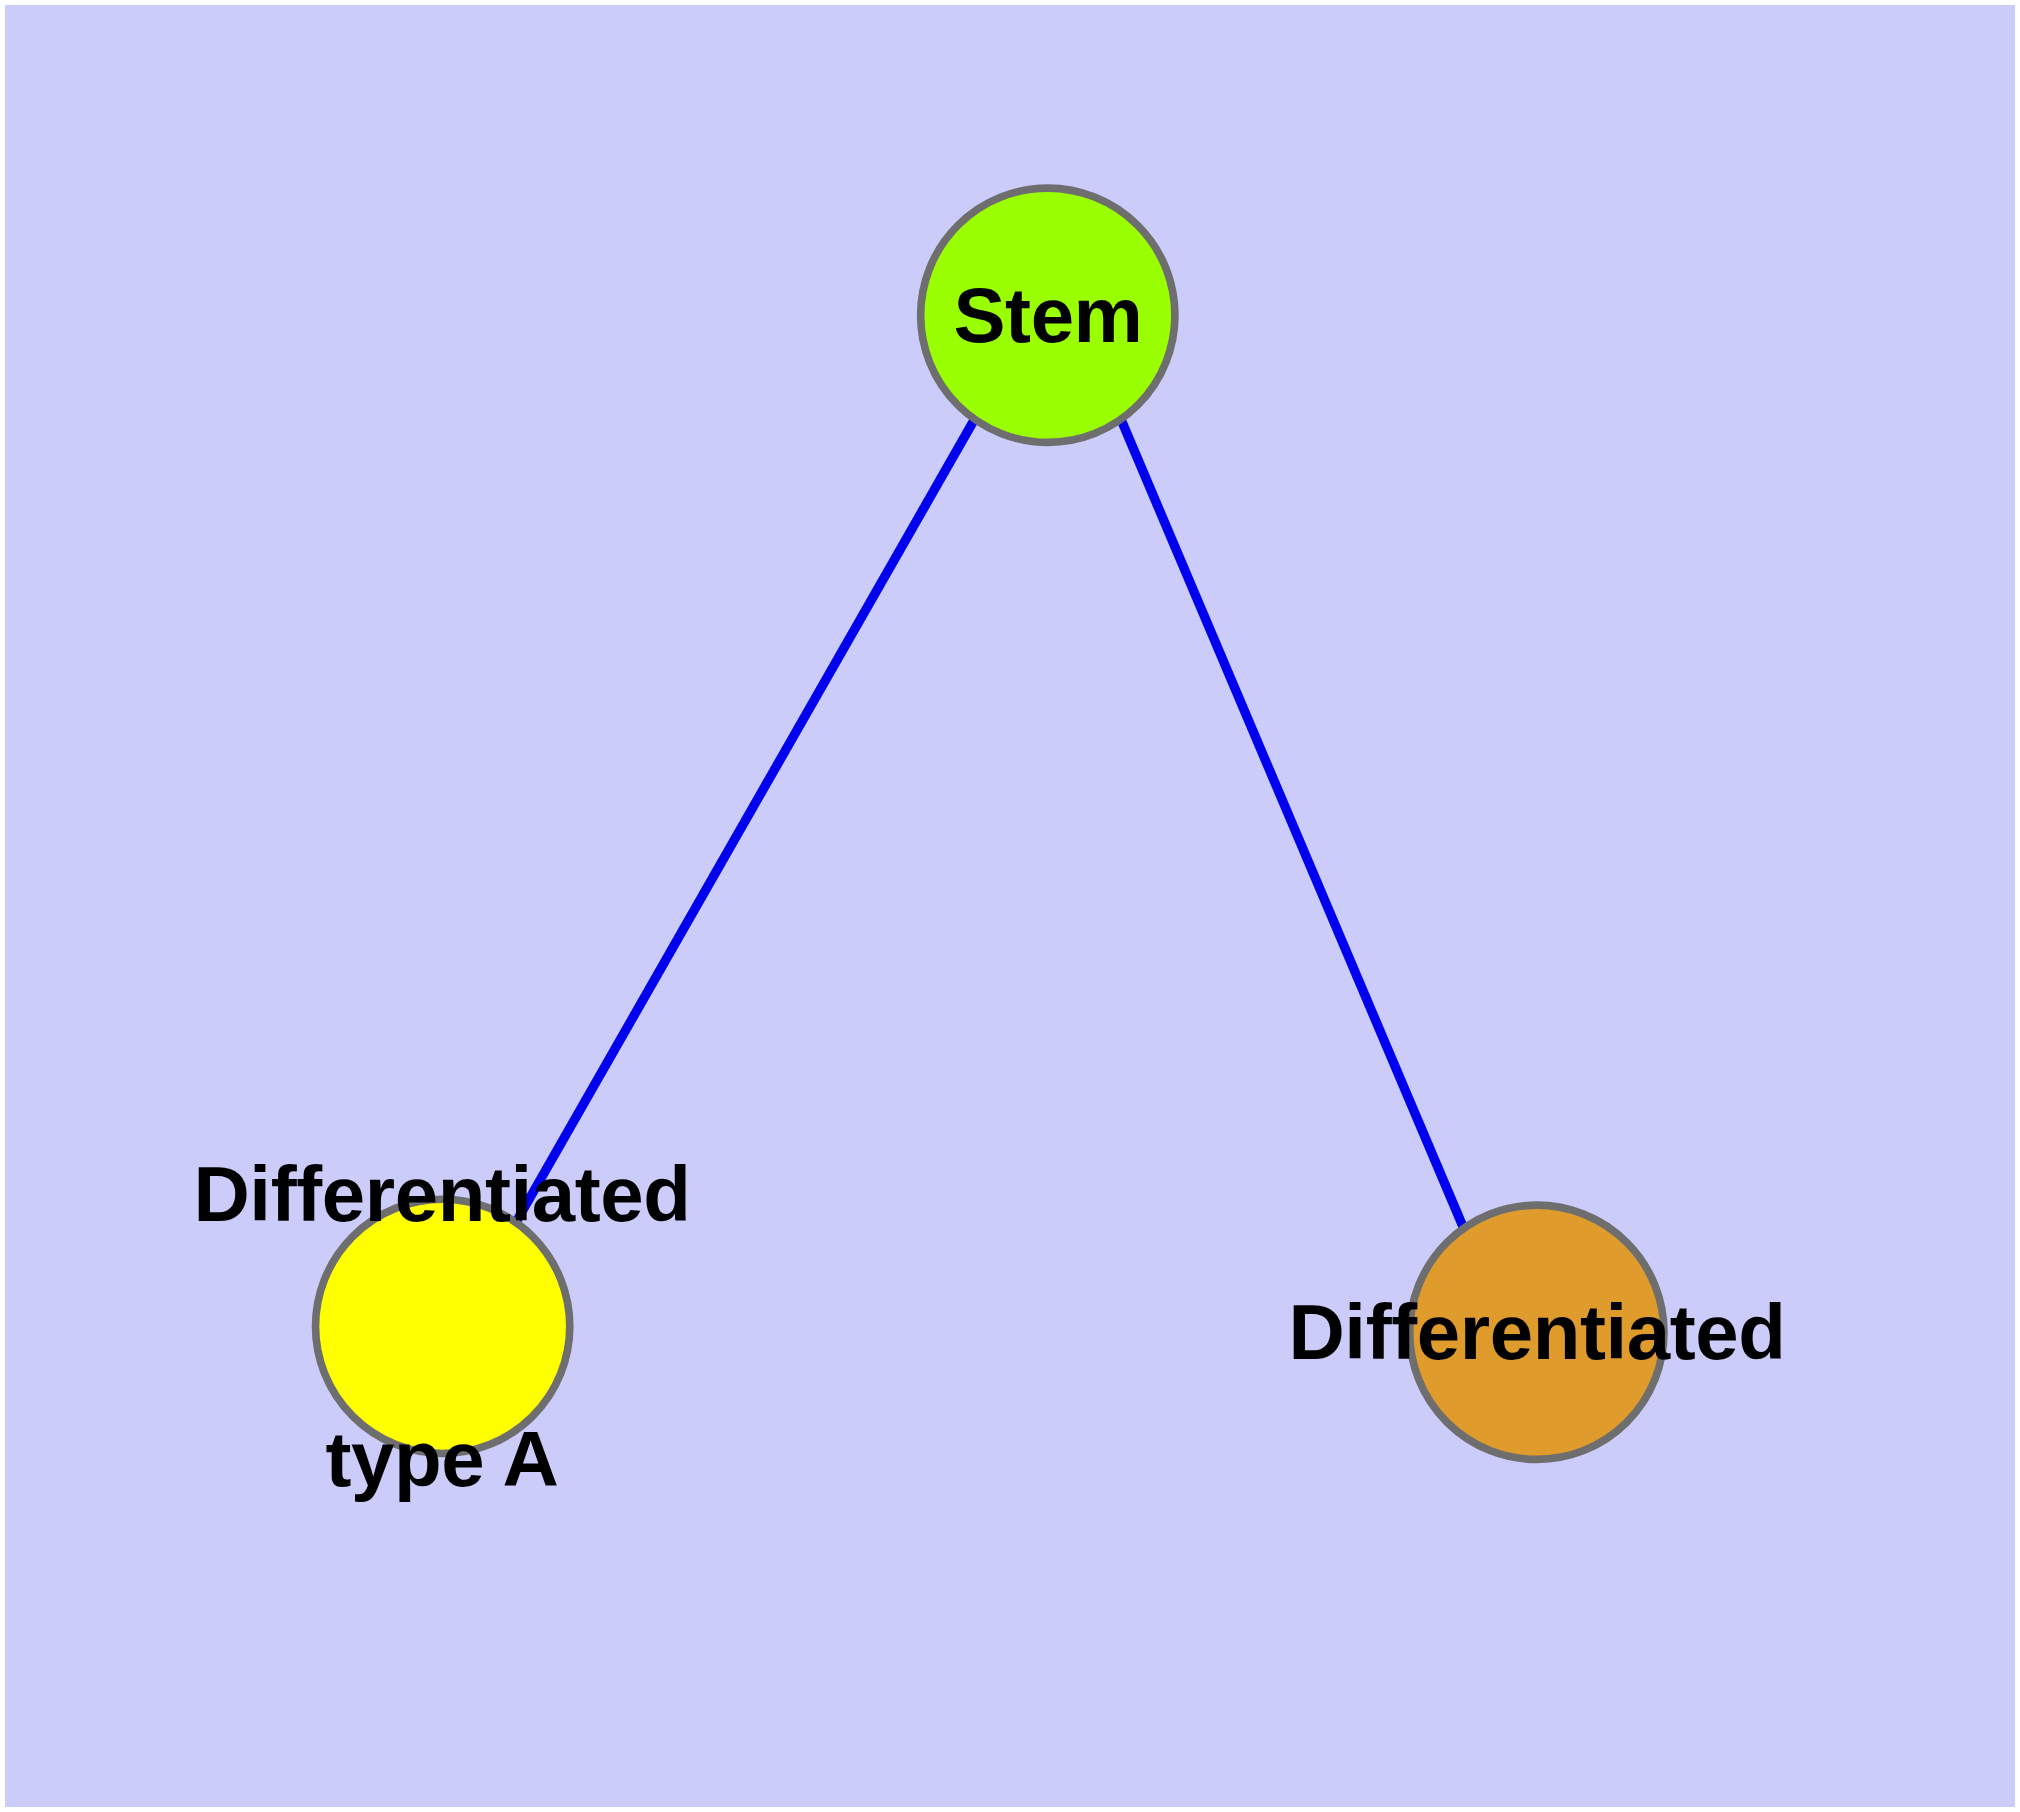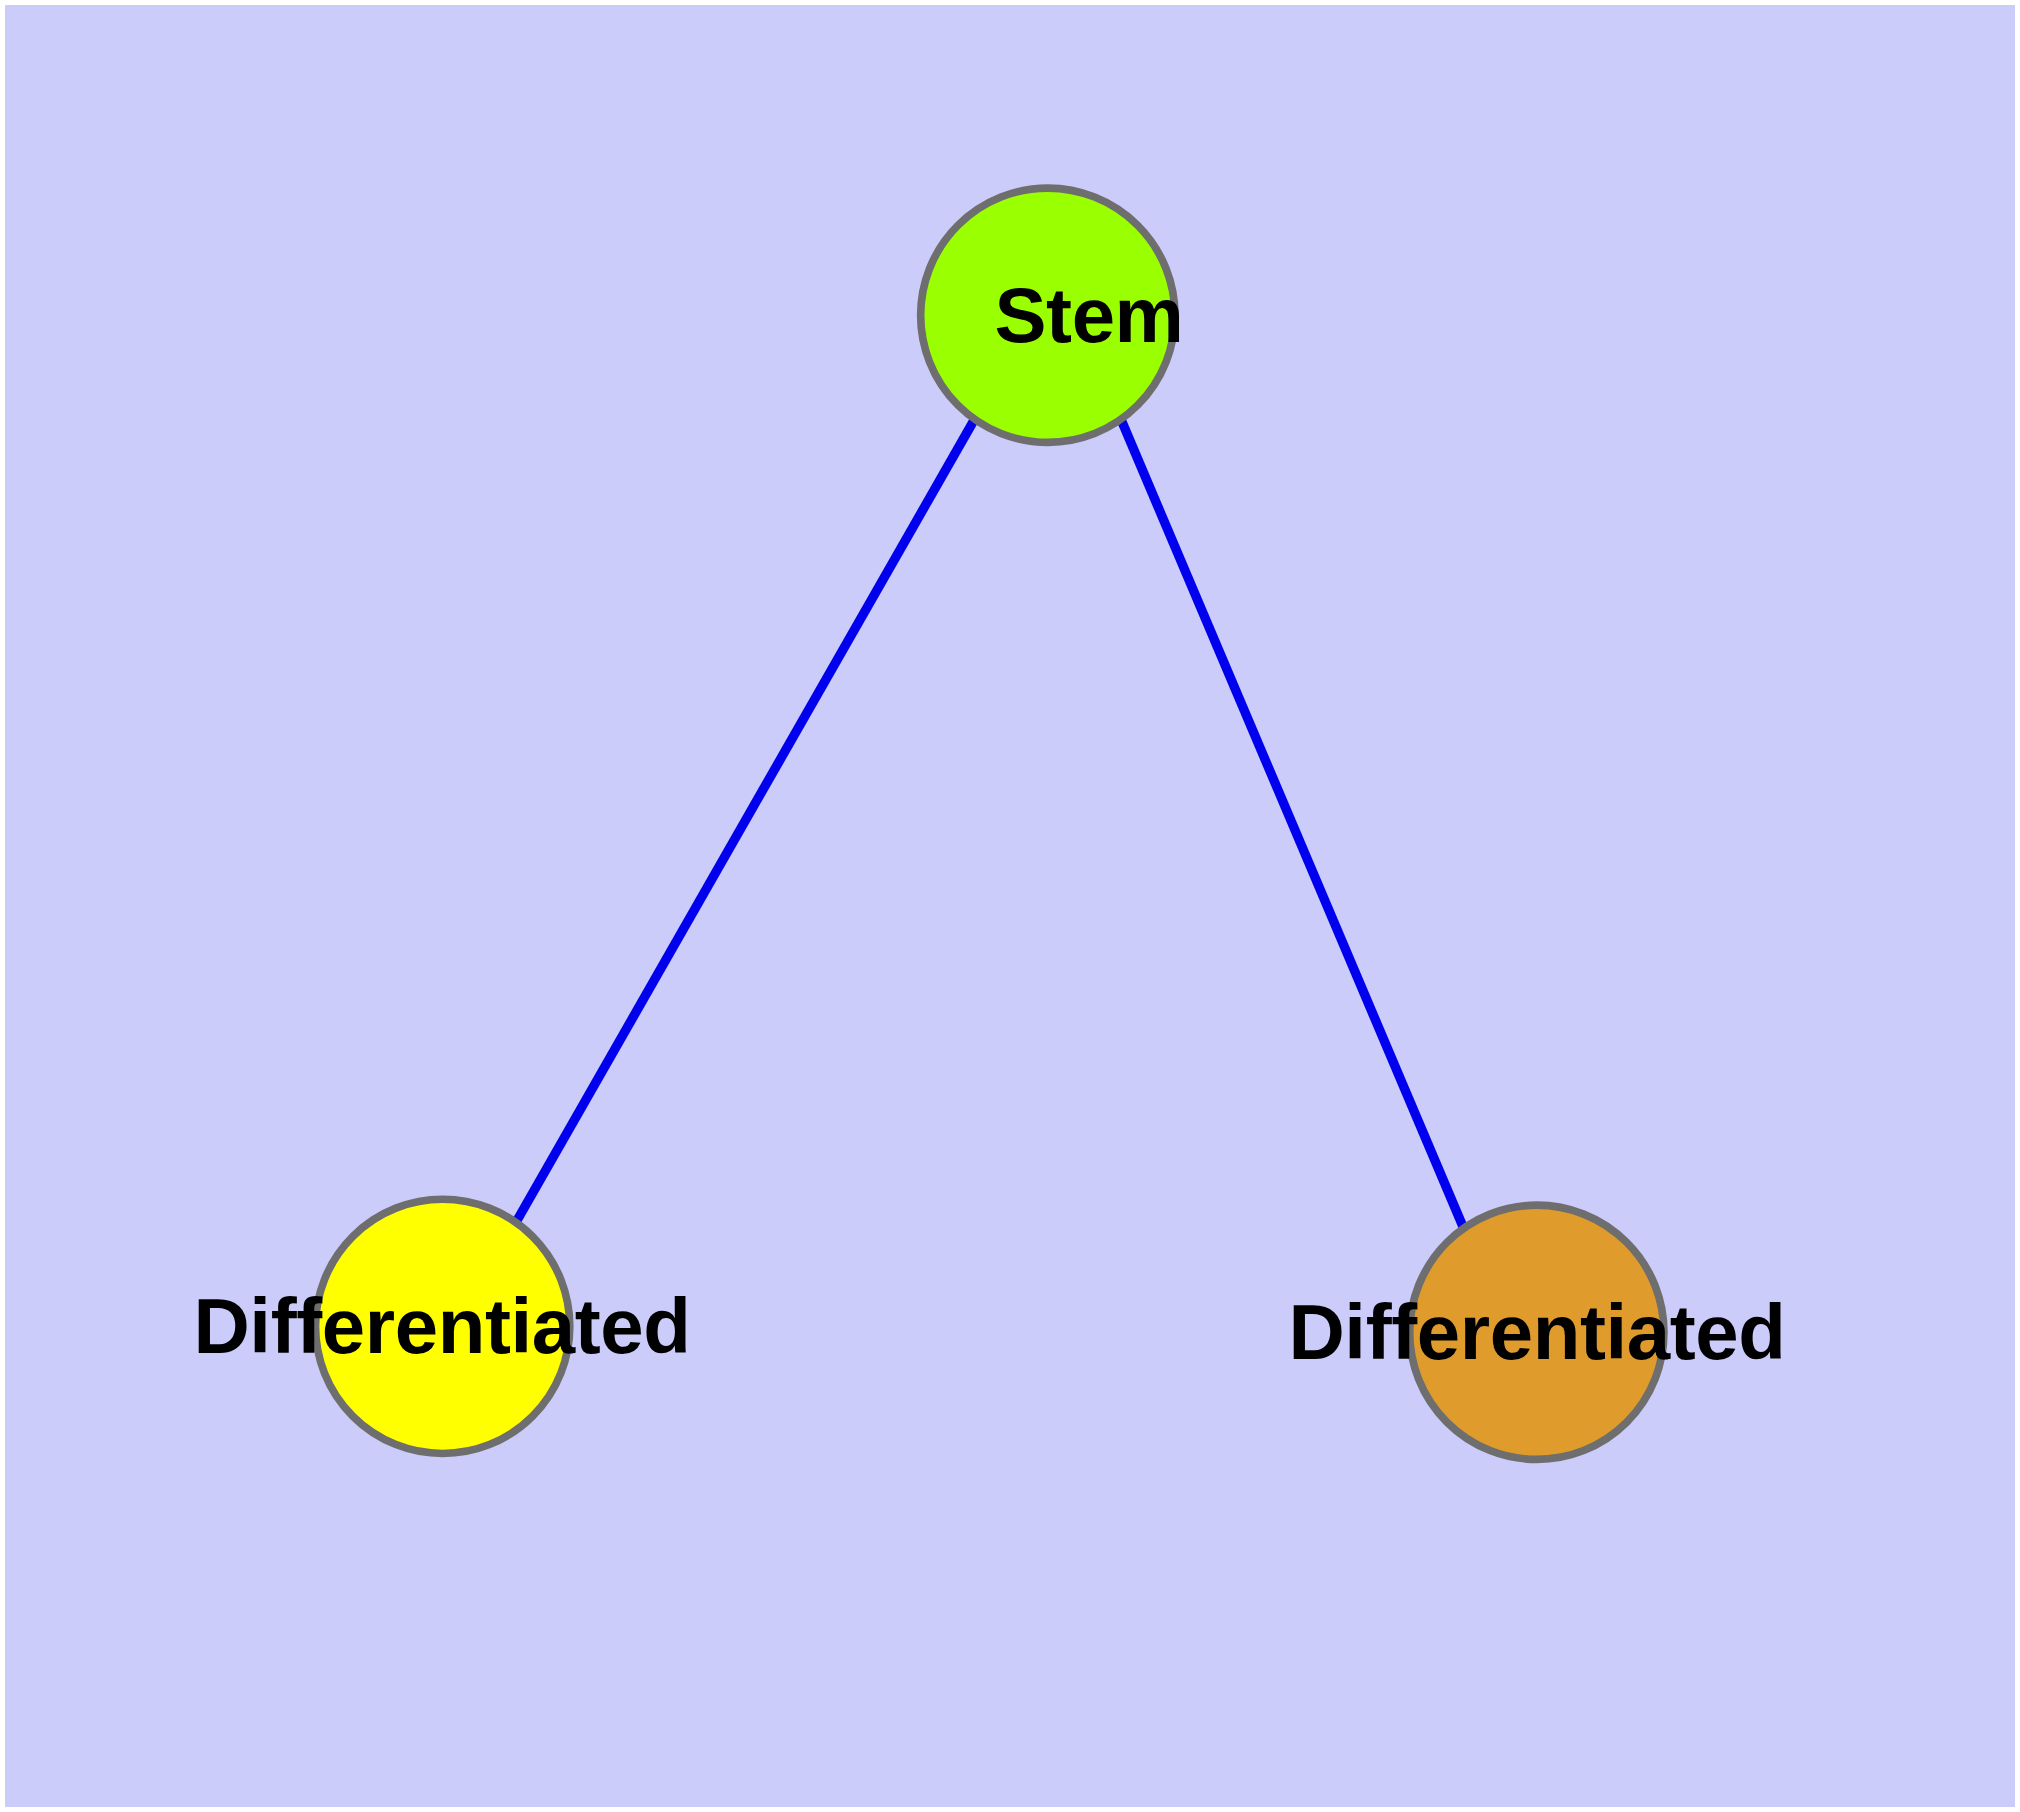--- a/index.html
+++ b/index.html
@@ -67,24 +67,25 @@
       <line class="edge-line" x1="1150" y1="494" x2="608" y2="1443"></line>
       <line class="edge-line" x1="1322" y1="494" x2="1727" y2="1450"></line>
     </g>
     <g>
       <circle class="node-circle" cx="1236" cy="372" r="150" fill="#9aff00"></circle>
       <circle class="node-circle" cx="522" cy="1565" r="150" fill="#ffff00"></circle>
       <circle class="node-circle" cx="1813" cy="1572" r="150" fill="#e09b2d"></circle>
     </g>
   </svg>
 
-  <div class="node-label" style="left:1089px; top:315px;">Stem</div>
+  <div class="node-label" style="left:1048px; top:315px;">Stem</div>
 
   <div class="node-label" style="left:442px; top:1326px;">
     <div>Differentiated</div>
+    <div>type A</div>
   </div>
 
   <div class="node-label" style="left:1537px; top:1332px;">
     <div>Differentiated</div>
   </div>
 
 </div>
 
 
 </body></html>

